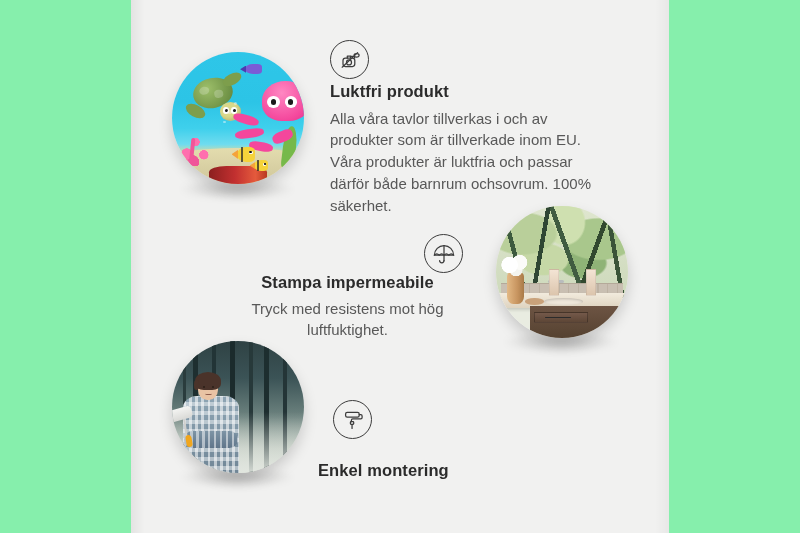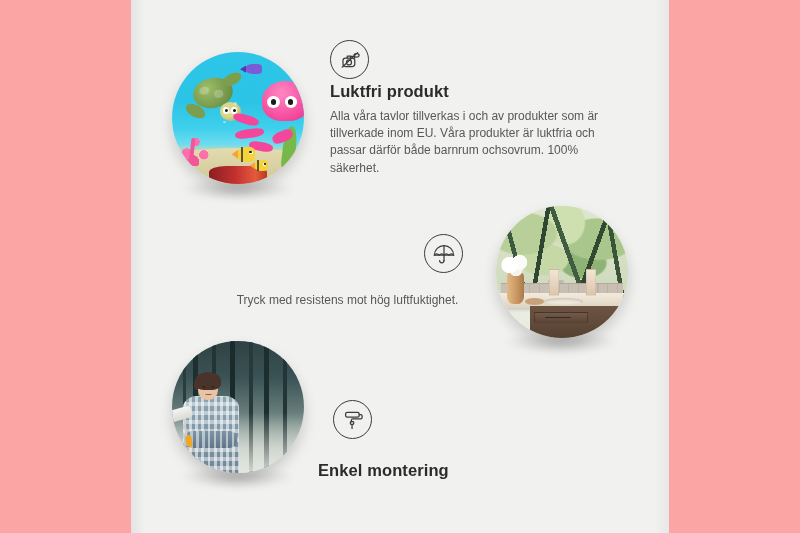--- a/index.html
+++ b/index.html
@@ -10,21 +10,21 @@
     height: 533px;
     overflow: hidden;
     background: #ffffff;
     font-family: "Liberation Sans", sans-serif;
   }
 
   .stage {
     position: relative;
     width: 800px;
     height: 533px;
-    background: #fca5a5;
+    background: #86efac;
   }
 
   
   .panel {
     position: absolute;
     left: 131px;
     top: 0;
     width: 538px;
     height: 533px;
     background: #f1f1f0;
@@ -61,21 +61,21 @@
   .txt { position: absolute; }
   .f-title {
     font-size: 16.5px;
     font-weight: bold;
     color: #2b2b2b;
     letter-spacing: .1px;
     line-height: 1.25;
     white-space: nowrap;
   }
   .f-desc {
-    font-size: 12px;
+    font-size: 15px;
     color: #585858;
     line-height: 1.45;
   }
 
   
   .icon-circle {
     position: absolute;
     width: 39px; height: 39px;
     border-radius: 50%;
     border: 1.4px solid #3c3c3c;
@@ -470,21 +470,22 @@
     <div class="icon-circle" style="left:424px; top:234px;">
       <svg width="26" height="26" viewBox="0 0 26 26" fill="none" stroke="#3c3c3c" stroke-width="1.25" stroke-linecap="round" stroke-linejoin="round">
         <path d="M3.4 14.2 a9.6 9.6 0 0 1 19.2 0 z"></path>
         <path d="M3.4 14.2 q2.4 -2.6 4.8 0 q2.4 -2.6 4.8 0 q2.4 -2.6 4.8 0 q2.4 -2.6 4.8 0"></path>
         <line x1="13" y1="4.6" x2="13" y2="19.6"></line>
         <path d="M13 19.6 a2.2 2.2 0 0 1 -4.4 0"></path>
       </svg>
     </div>
 
     <div class="txt" style="left:220px; top:272px; width:255px; text-align:center;">
-      <div class="f-desc" style="margin-top:20px;">Tryck med resistens mot hög luftfuktighet.</div>
+      <div class="f-title">Stampa impermeabile</div>
+      <div class="f-desc" style="margin-top:5px;">Tryck med resistens mot hög luftfuktighet.</div>
     </div>
   </div>
 
   <div class="feature">
 
     <div class="puddle" style="left:178px; top:466px; width:118px; height:22px;"></div>
 
     <div class="photo" style="left:172px; top:341px; width:132px; height:132px;">
       <div class="scene forest">
         <div class="trees"></div>

